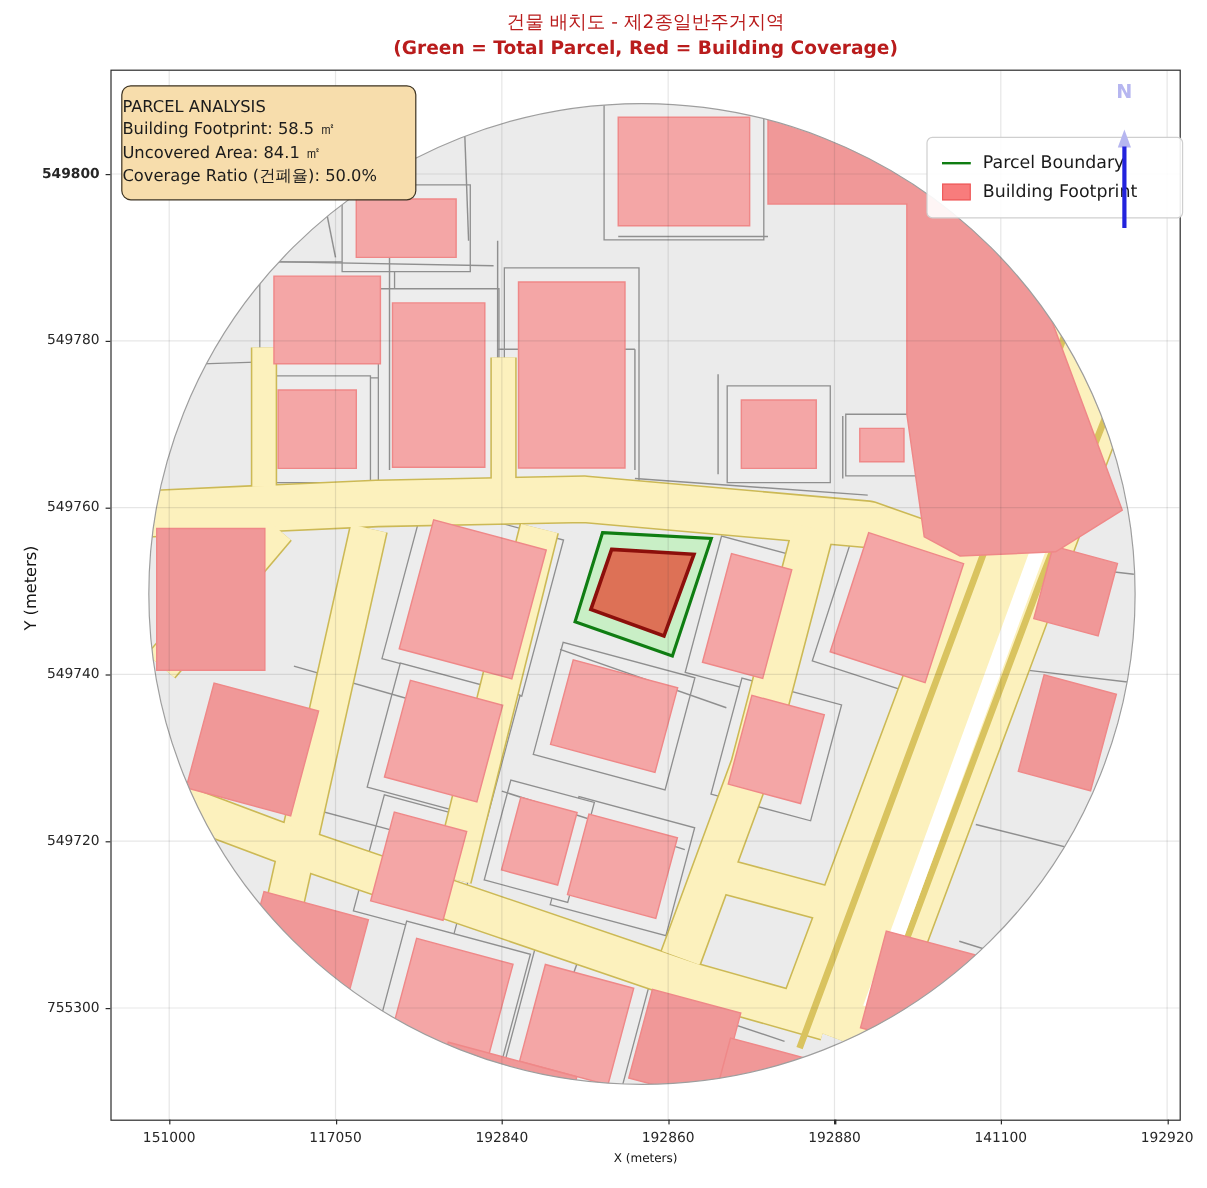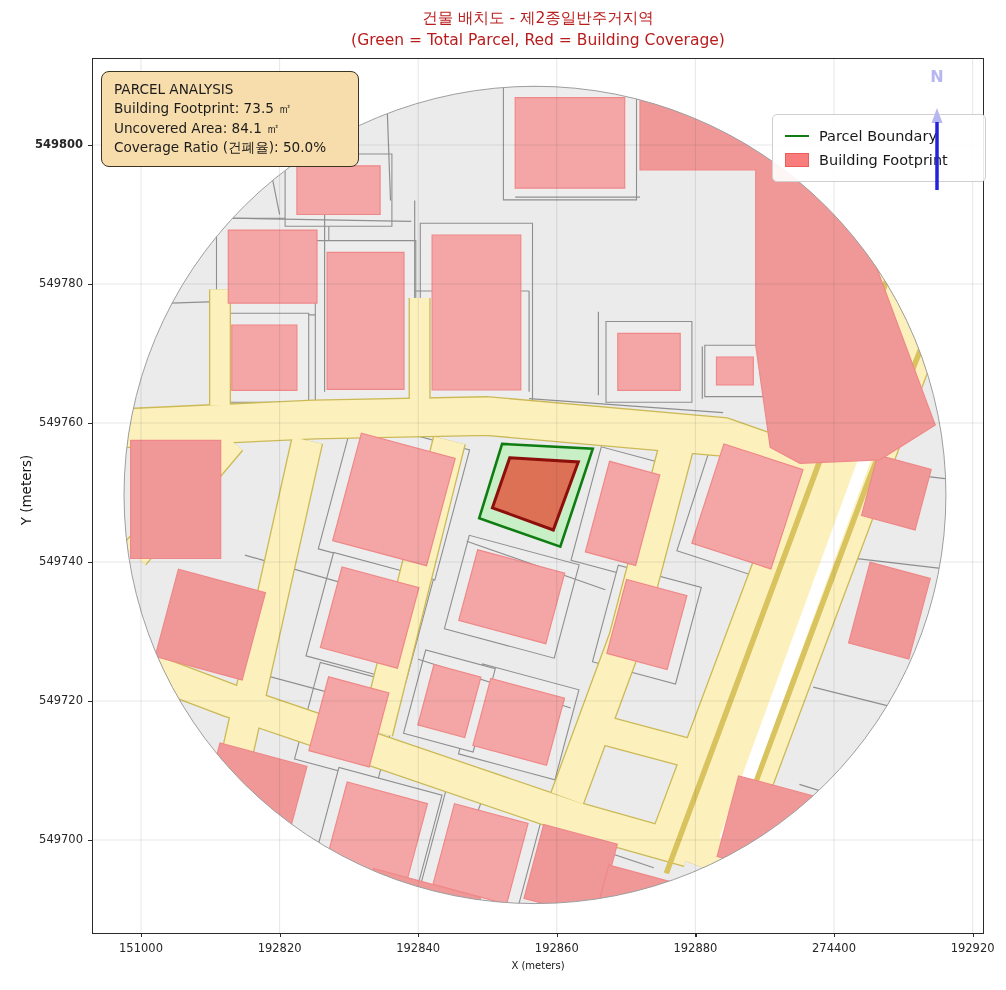--- a/index.html
+++ b/index.html
@@ -1,28 +1,28 @@
 <!DOCTYPE html>
 <html><head>
 <meta charset="utf-8">
 <style>
   html,body{margin:0;padding:0;background:#fff;}
   body{width:1006px;height:990px;position:relative;font-family:"DejaVu Sans","Liberation Sans",sans-serif;overflow:hidden;}
   .figure{position:absolute;inset:0;}
   .title-line{position:absolute;left:93px;width:890px;text-align:center;color:#b91c1c;font-size:15.5px;}
   #title1{top:8px;}
-  #title2{top:31px;}
+  #title2{top:31px;font-weight:bold;}
   .plot{position:absolute;left:92px;top:58px;width:890px;height:874px;border:1px solid #2b2b2b;background:#fff;}
   .plot svg{position:absolute;left:0;top:0;}
   .legend{position:absolute;left:679px;top:7px;width:188px;background:rgba(255,255,255,0.9);border:1px solid #cfcfcf;border-radius:5px;padding:9px 12px;z-index:2;margin-top:48px;}
   .legend-row{display:flex;align-items:center;gap:10px;height:24px;}
   .legend-swatch-line{width:24px;height:0;border-top:2.5px solid #0f7d12;flex:none;}
   .legend-swatch-patch{width:24px;height:14px;background:#f87c7c;border:1.5px solid #ee5c5c;flex:none;box-sizing:border-box;}
   .legend-label{font-size:14.5px;color:#1a1a1a;white-space:nowrap;}
-  .infobox{position:absolute;left:101px;top:71px;width:232px;background:#f7ddac;border:1.4px solid #3d3322;border-radius:8px;padding:8px 12px 9px 12px;z-index:2;}
+  .infobox{position:absolute;left:101px;top:71px;width:232px;background:#f7ddac;border:1.4px solid #3d3322;border-radius:8px;padding:8px 12px 9px 0;z-index:2;}
   .infobox div{font-size:13.6px;line-height:1.42;color:#1c1c1c;white-space:nowrap;}
   #north-svg{position:absolute;left:820px;top:0px;z-index:3;}
   .tick-label-x{position:absolute;transform:translateX(-50%);top:941px;font-size:11.5px;color:#262626;}
   .tick-label-y{position:absolute;width:70px;text-align:right;font-size:11.5px;color:#262626;left:13px;}
   .tick-mark-x{position:absolute;width:1.2px;height:4px;background:#2b2b2b;top:933px;}
   .tick-mark-y{position:absolute;width:4px;height:1.2px;background:#2b2b2b;left:88px;}
   .xlabel{position:absolute;left:93px;width:890px;top:960px;text-align:center;font-size:10px;color:#141414;}
   .ylabel{position:absolute;left:-34px;top:482px;width:120px;text-align:center;font-size:13.5px;color:#141414;transform:rotate(-90deg);transform-origin:center center;}
 </style>
 </head>
@@ -168,48 +168,48 @@
 
     <svg id="north-svg" width="60" height="140">
       <text id="north-n" x="24" y="23" text-anchor="middle" font-size="16" font-weight="bold" fill="#b6b6f0">N</text>
       <polygon id="north-head" points="24,49 18.5,64 29.5,64" fill="#b6b6f0"></polygon>
       <line id="north-line" x1="24" y1="63" x2="24" y2="131" stroke-width="3.5" stroke="#2323dd"></line>
     </svg>
   </div>
 
   <div class="infobox">
     <div>PARCEL ANALYSIS</div>
-    <div>Building Footprint: 73.5 ㎡</div>
+    <div>Building Footprint: 58.5 ㎡</div>
     <div>Uncovered Area: 84.1 ㎡</div>
     <div>Coverage Ratio (건폐율): 50.0%</div>
   </div>
 
   <div id="ticks">
       <div class="tick-mark-x" style="left: 141px;"></div>
       <div class="tick-label-x" style="left: 141px;">151000</div>
       <div class="tick-mark-x" style="left: 279.6px;"></div>
-      <div class="tick-label-x" style="left: 279.6px;">192820</div>
+      <div class="tick-label-x" style="left: 279.6px;">117050</div>
       <div class="tick-mark-x" style="left: 418.2px;"></div>
       <div class="tick-label-x" style="left: 418.2px;">192840</div>
       <div class="tick-mark-x" style="left: 556.8px;"></div>
       <div class="tick-label-x" style="left: 556.8px;">192860</div>
       <div class="tick-mark-x" style="left: 695.4px;"></div>
       <div class="tick-label-x" style="left: 695.4px;">192880</div>
       <div class="tick-mark-x" style="left: 834px;"></div>
-      <div class="tick-label-x" style="left: 834px;">274400</div>
+      <div class="tick-label-x" style="left: 834px;">141100</div>
       <div class="tick-mark-x" style="left: 972.6px;"></div>
       <div class="tick-label-x" style="left: 972.6px;">192920</div>
       <div class="tick-mark-y" style="top: 145px;"></div>
       <div class="tick-label-y" style="top: 137px; font-weight: bold;">549800</div>
       <div class="tick-mark-y" style="top: 284px;"></div>
       <div class="tick-label-y" style="top: 276px;">549780</div>
       <div class="tick-mark-y" style="top: 423px;"></div>
       <div class="tick-label-y" style="top: 415px;">549760</div>
       <div class="tick-mark-y" style="top: 562px;"></div>
       <div class="tick-label-y" style="top: 554px;">549740</div>
       <div class="tick-mark-y" style="top: 701px;"></div>
       <div class="tick-label-y" style="top: 693px;">549720</div>
       <div class="tick-mark-y" style="top: 840px;"></div>
-      <div class="tick-label-y" style="top: 832px;">549700</div>
+      <div class="tick-label-y" style="top: 832px;">755300</div>
     </div>
   <div class="xlabel">X (meters)</div>
   <div class="ylabel">Y (meters)</div>
 </div>
 
 </body></html>

